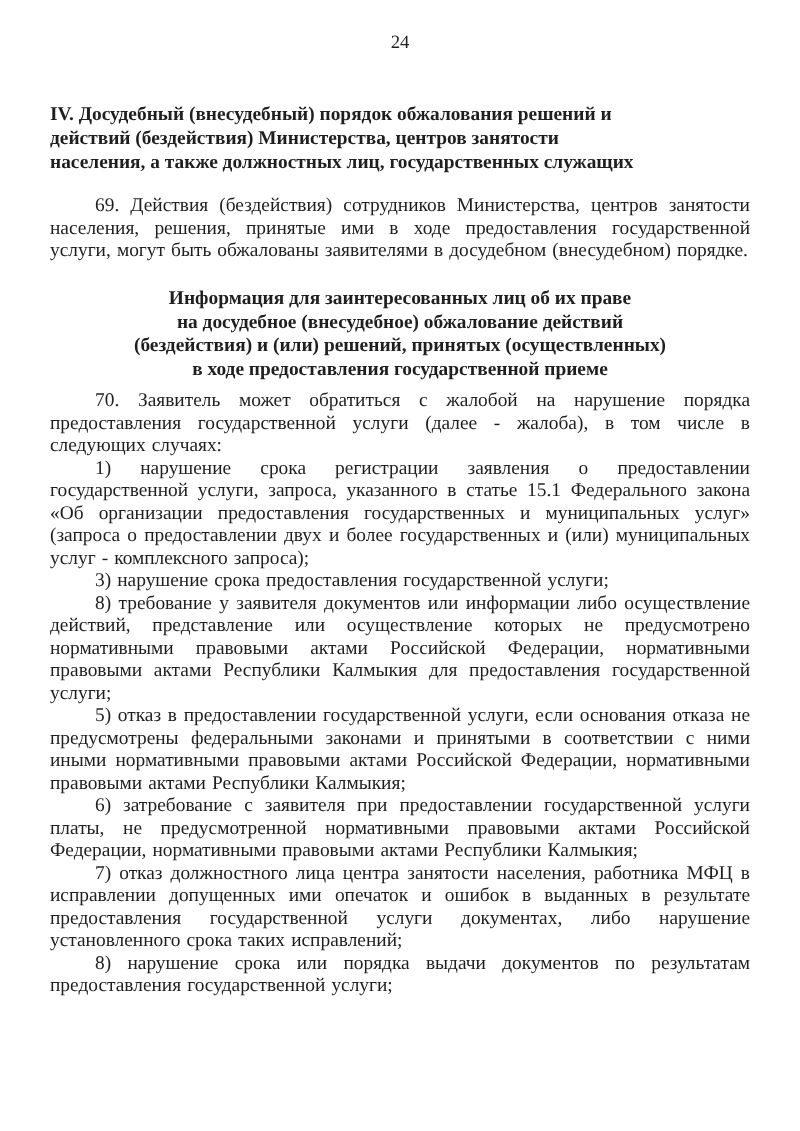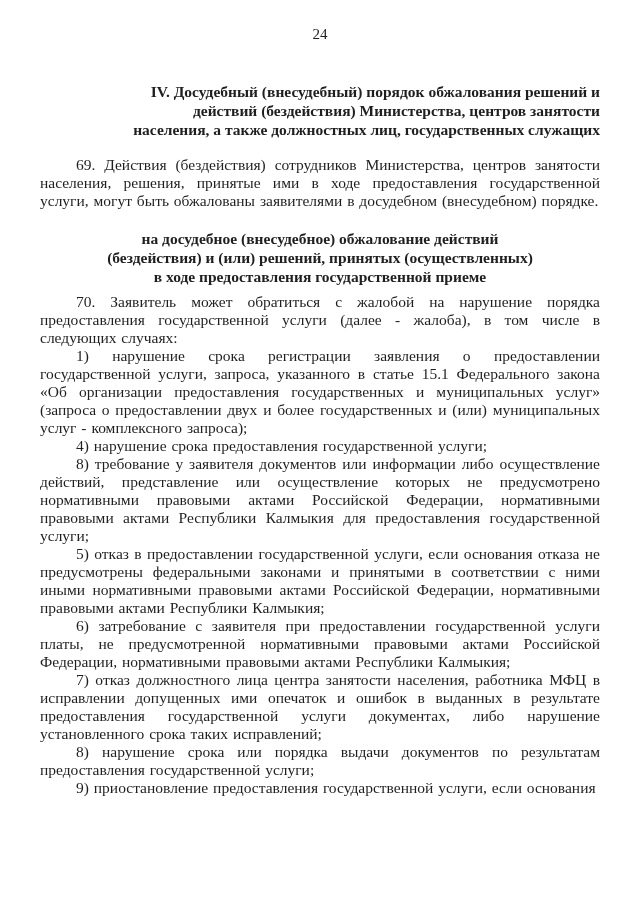--- a/index.html
+++ b/index.html
@@ -20,21 +20,21 @@
     padding: 0 40px;
   }
   .page-number {
     padding-top: 25px;
     text-align: center;
     font-size: 15px;
     line-height: 18px;
   }
   .heading-main {
     margin-top: 39px;
-    text-align: right;
+    text-align: left;
     font-weight: bold;
     font-size: 15.5px;
     line-height: 19px;
   }
   .heading-info {
     margin-top: 19px;
     text-align: center;
     font-weight: bold;
     font-size: 15.5px;
     line-height: 19px;
@@ -70,30 +70,31 @@
 
     <div class="heading-main">
       <span class="heading-line">IV. Досудебный (внесудебный) порядок обжалования решений и</span>
       <span class="heading-line">действий (бездействия) Министерства, центров занятости</span>
       <span class="heading-line">населения, а также должностных лиц, государственных служащих</span>
     </div>
 
     <p class="body-para para-69">69. Действия (бездействия) сотрудников Министерства, центров занятости населения, решения, принятые ими в ходе предоставления государственной услуги, могут быть обжалованы заявителями в досудебном (внесудебном) порядке.</p>
 
     <div class="heading-info">
+      <span class="heading-line">Информация для заинтересованных лиц об их праве</span>
       <span class="heading-line">на досудебное (внесудебное) обжалование действий</span>
       <span class="heading-line">(бездействия) и (или) решений, принятых (осуществленных)</span>
       <span class="heading-line">в ходе предоставления государственной приеме</span>
     </div>
 
     <p class="body-para para-70">70. Заявитель может обратиться с жалобой на нарушение порядка предоставления государственной услуги (далее - жалоба), в том числе в следующих случаях:</p>
 
     <div class="complaint-list">
       <p class="body-para">1) нарушение срока регистрации заявления о предоставлении государственной услуги, запроса, указанного в статье 15.1 Федерального закона «Об организации предоставления государственных и муниципальных услуг» (запроса о предоставлении двух и более государственных и (или) муниципальных услуг - комплексного запроса);</p>
-      <p class="body-para">4) нарушение срока предоставления государственной услуги;</p>
+      <p class="body-para">3) нарушение срока предоставления государственной услуги;</p>
       <p class="body-para">8) требование у заявителя документов или информации либо осуществление действий, представление или осуществление которых не предусмотрено нормативными правовыми актами Российской Федерации, нормативными правовыми актами Республики Калмыкия для предоставления государственной услуги;</p>
       <p class="body-para">5) отказ в предоставлении государственной услуги, если основания отказа не предусмотрены федеральными законами и принятыми в соответствии с ними иными нормативными правовыми актами Российской Федерации, нормативными правовыми актами Республики Калмыкия;</p>
       <p class="body-para">6) затребование с заявителя при предоставлении государственной услуги платы, не предусмотренной нормативными правовыми актами Российской Федерации, нормативными правовыми актами Республики Калмыкия;</p>
       <p class="body-para">7) отказ должностного лица центра занятости населения, работника МФЦ в исправлении допущенных ими опечаток и ошибок в выданных в результате предоставления государственной услуги документах, либо нарушение установленного срока таких исправлений;</p>
       <p class="body-para">8) нарушение срока или порядка выдачи документов по результатам предоставления государственной услуги;</p>
       <p class="body-para">9) приостановление предоставления государственной услуги, если основания</p>
     </div>
 
   </div>
 

